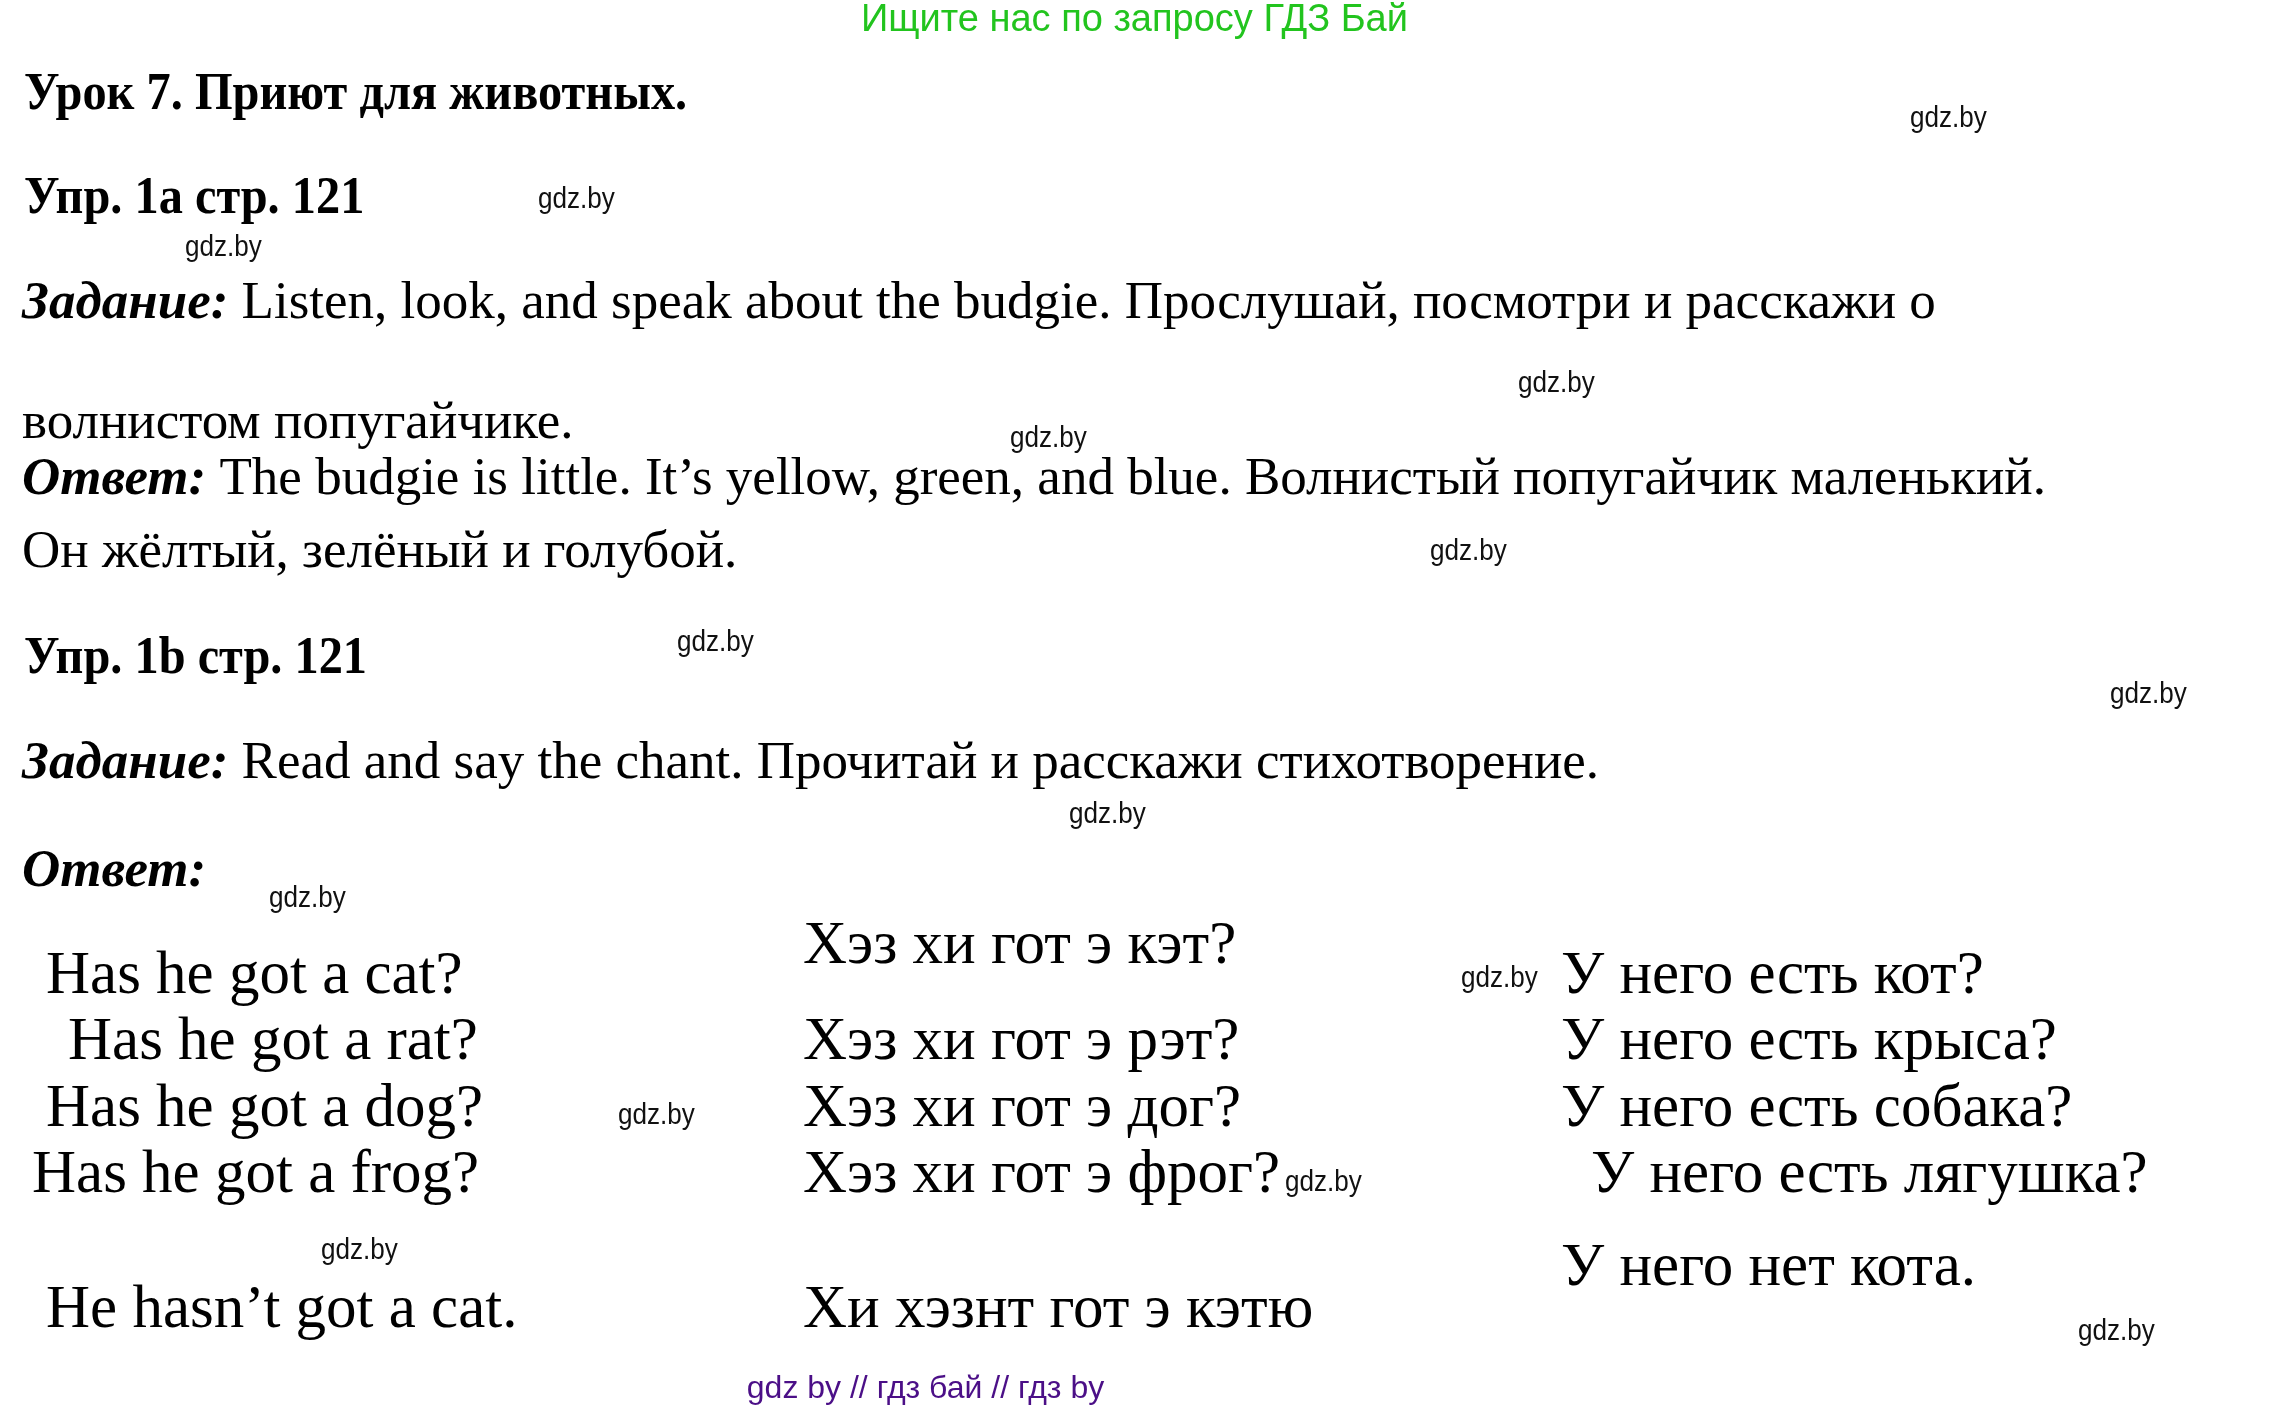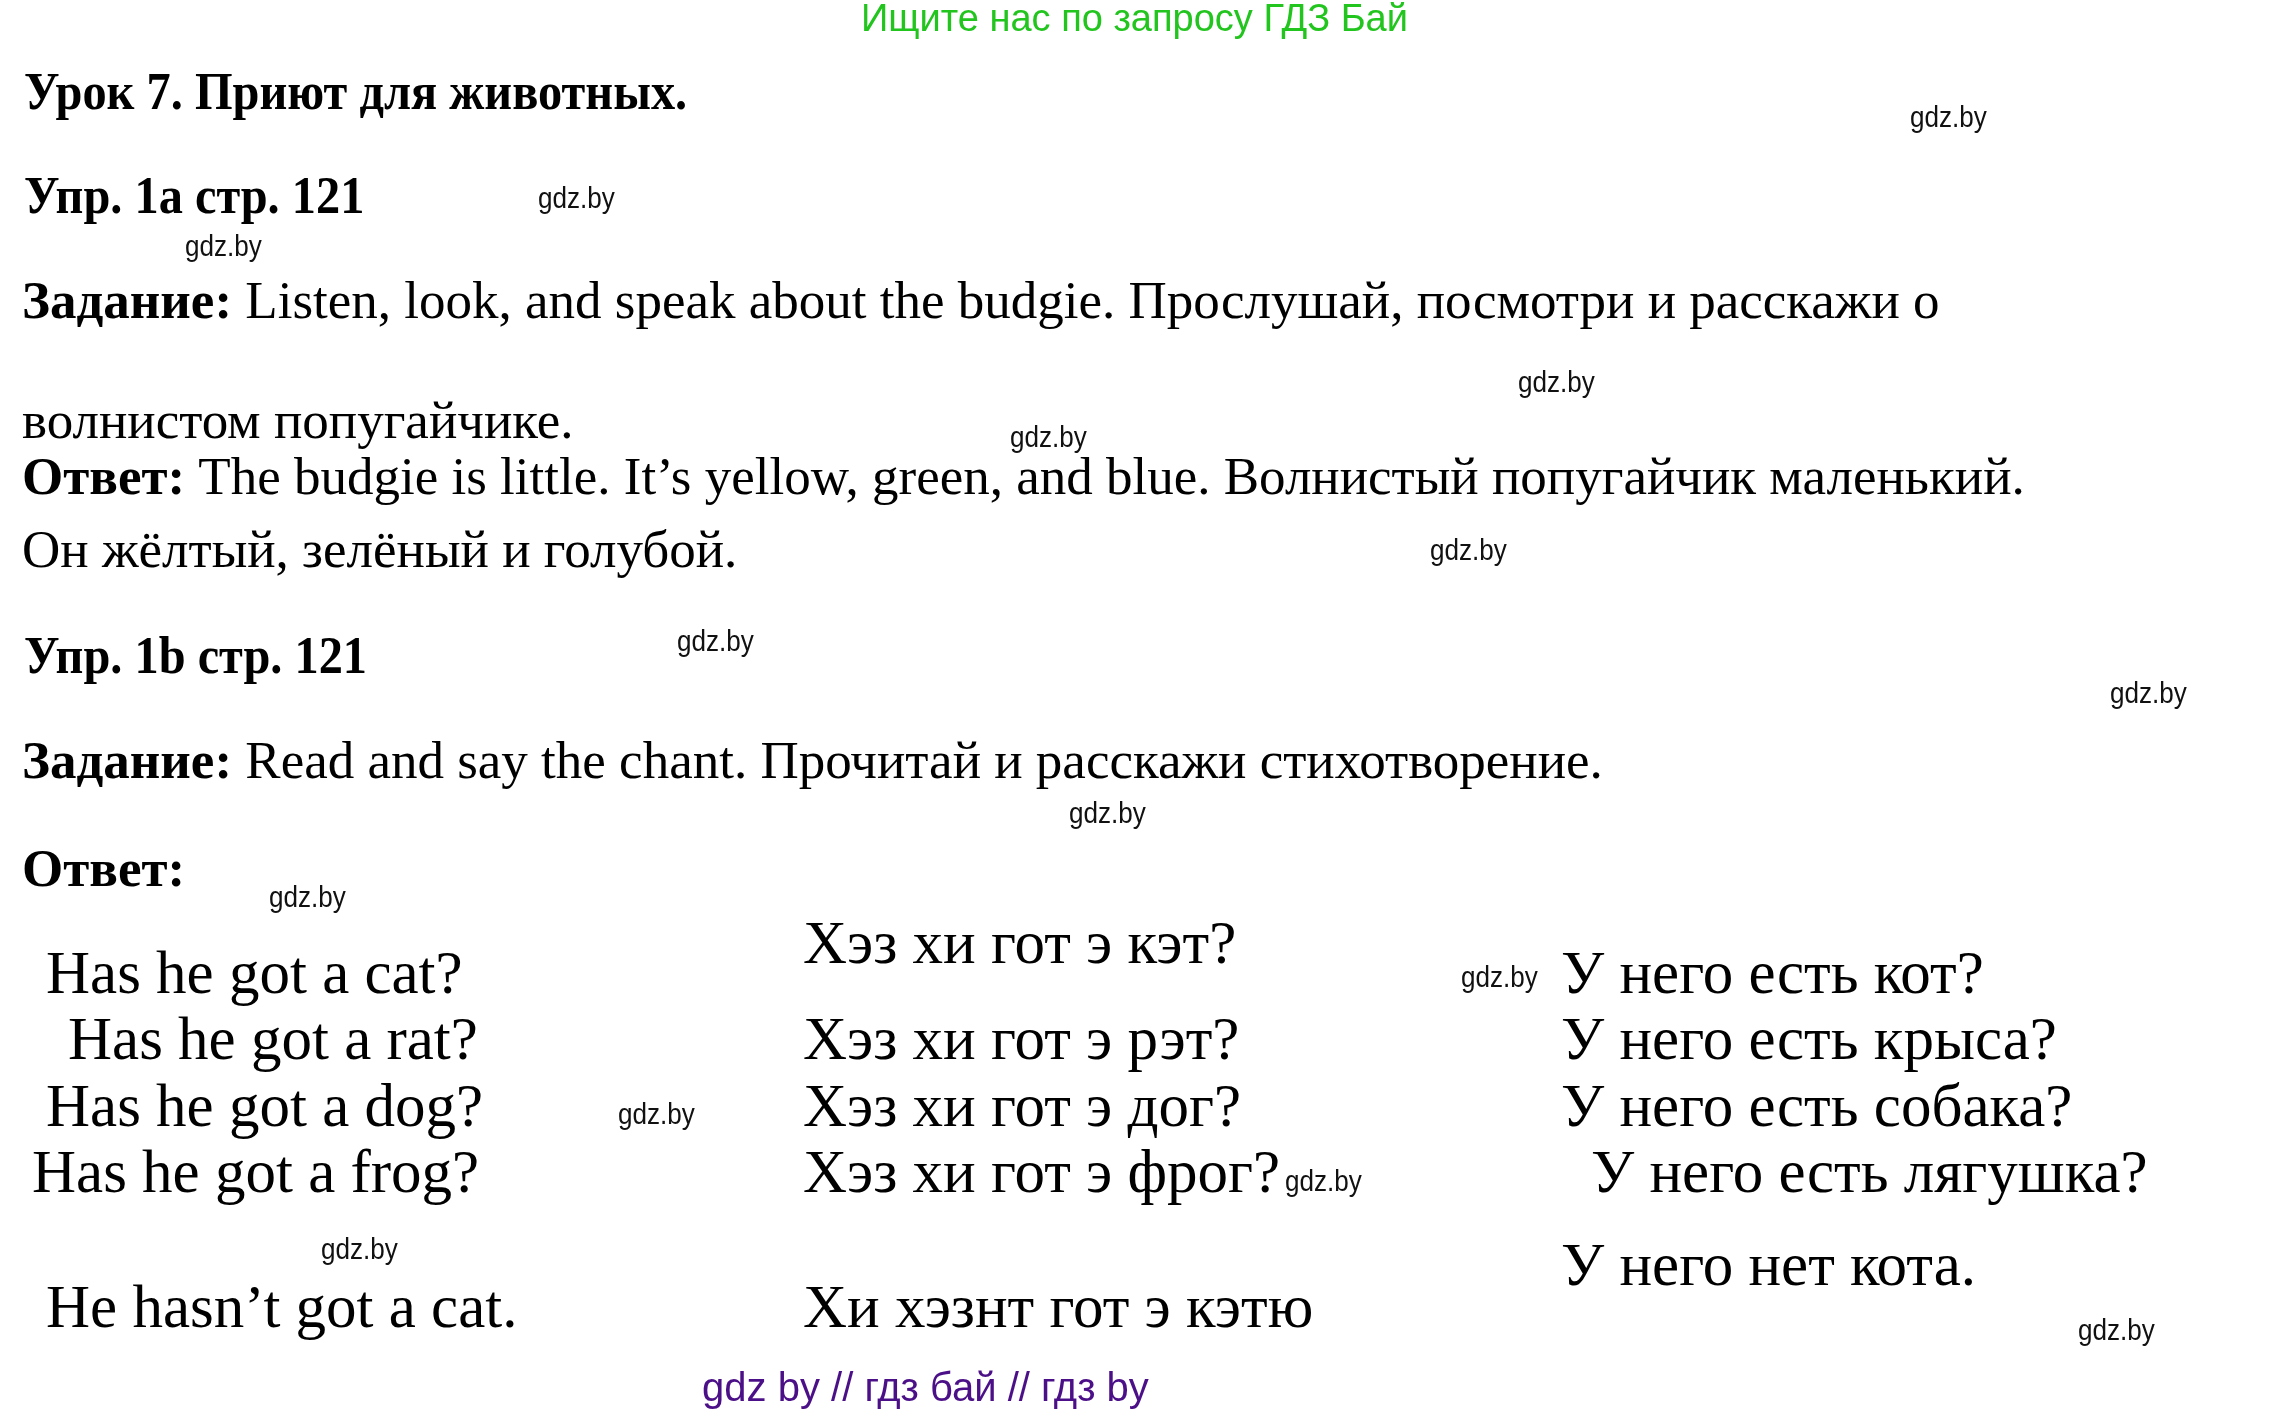--- a/index.html
+++ b/index.html
@@ -14,31 +14,31 @@
       font-family: "Liberation Sans", "DejaVu Sans", sans-serif;
       font-size: 38px; line-height: 44px; color: #22c41e;
     }
     .heading {
       font-weight: bold; font-size: 52px; line-height: 60px; left: 24px;
       transform: scaleX(0.93); transform-origin: left center;
     }
     .para {
       left: 22px; font-size: 53px; line-height: 60px;
     }
-    .para b { font-weight: bold; }
+    .para b { font-weight: bold; font-style: italic; }
     .chant-cell { font-size: 61px; line-height: 60px; }
     .wm {
       font-family: "Liberation Sans", "DejaVu Sans", sans-serif;
       font-size: 29px; line-height: 32px; color: #111111;
       transform: scaleX(0.9); transform-origin: left center;
     }
     .footer {
       left: 0; width: 1851px; top: 1364px; text-align: center;
       font-family: "Liberation Sans", "DejaVu Sans", sans-serif;
-      font-size: 40px; line-height: 46px; color: #4b0f87;
+      font-size: 32px; line-height: 46px; color: #4b0f87;
     }
   </style>
 </head>
 <body>
 
 <div class="abs top-banner">Ищите нас по запросу ГДЗ Бай</div>
 
 <div class="abs heading" style="top:62px;">Урок 7. Приют для животных.</div>
 
 <div class="abs heading" style="top:166px;">Упр. 1a стр. 121</div>

